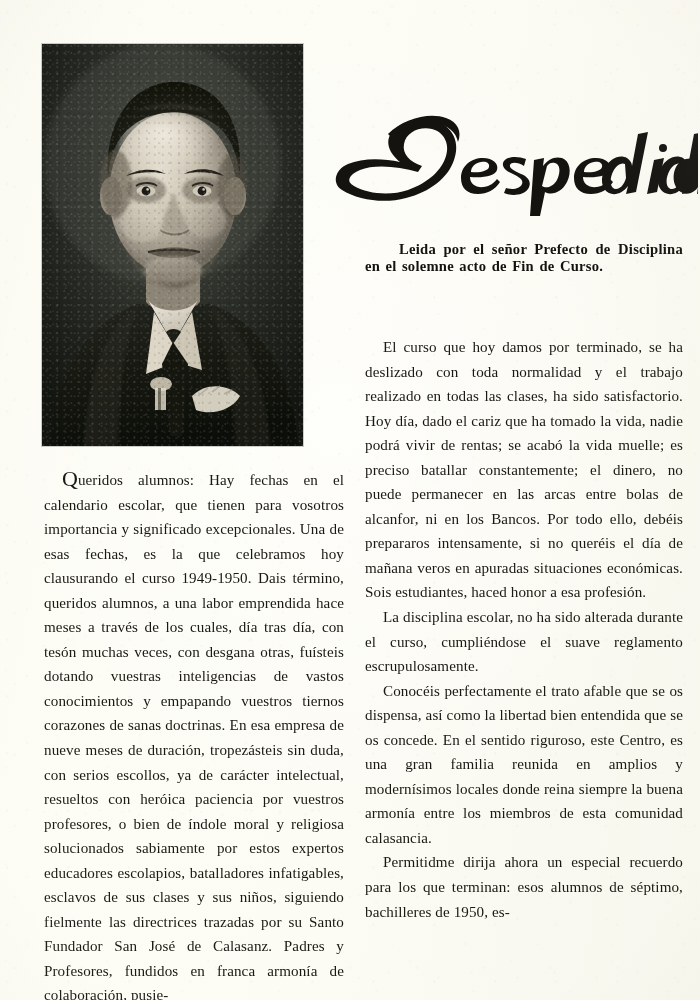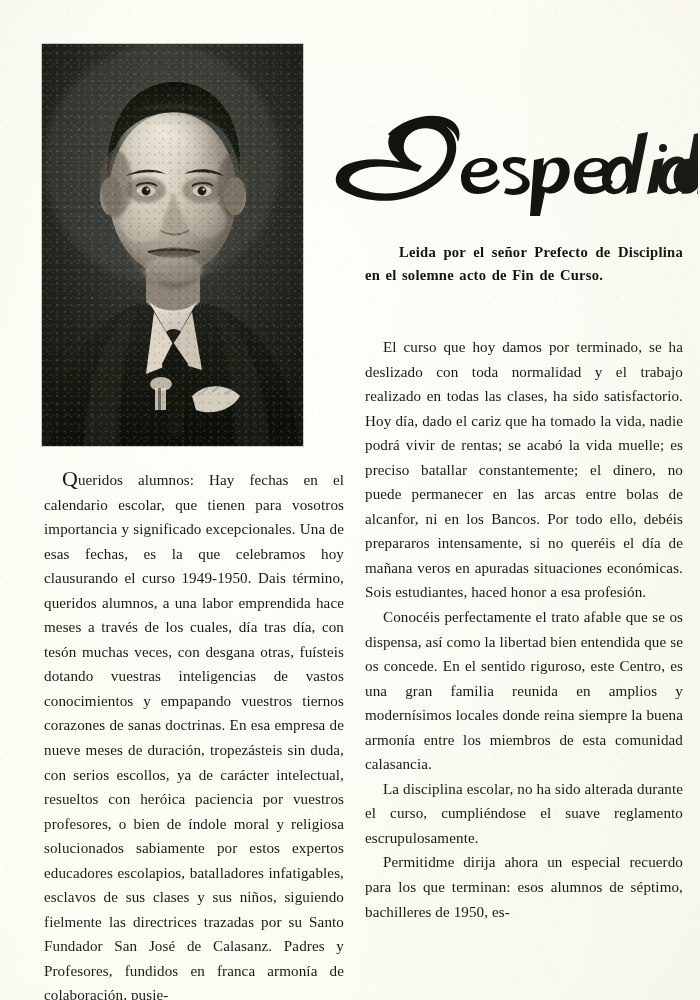--- a/index.html
+++ b/index.html
@@ -86,21 +86,21 @@
 
   
   #subtitle {
     position: absolute;
     left: 365px;
     top: 241px;
     width: 318px;
     font-family: "Liberation Serif", serif;
     font-weight: bold;
     font-size: 14.6px;
-    line-height: 23px;
+    line-height: 17px;
     color: #14130f;
     text-align: justify;
     letter-spacing: 0.25px;
     word-spacing: 1.5px;
     text-indent: 34px;
   }
 
   
   .column {
     position: absolute;
@@ -329,19 +329,19 @@
   <div id="subtitle">Leida por el señor Prefecto de Disciplina en el solemne acto de Fin de Curso.</div>
 
   <div id="column-left" class="column">
     <p>
       <span class="initial-cap">Q</span><span>ueridos alumnos: Hay fechas en el calendario escolar, que tienen para vosotros importancia y significado excepcionales. Una de esas fechas, es la que celebramos hoy clausurando el curso 1949-1950. Dais término, queridos alumnos, a una labor emprendida hace meses a través de los cuales, día tras día, con tesón muchas veces, con desgana otras, fuísteis dotando vuestras inteligencias de vastos conocimientos y empapando vuestros tiernos corazones de sanas doctrinas. En esa empresa de nueve meses de duración, tropezásteis sin duda, con serios escollos, ya de carácter intelectual, resueltos con heróica paciencia por vuestros profesores, o bien de índole moral y religiosa solucionados sabiamente por estos expertos educadores escolapios, batalladores infatigables, esclavos de sus clases y sus niños, siguiendo fielmente las directrices trazadas por su Santo Fundador San José de Calasanz. Padres y Profesores, fundidos en franca armonía de colaboración, pusie-</span>
     </p>
   </div>
 
   <div id="column-right" class="column">
     <p>El curso que hoy damos por terminado, se ha deslizado con toda normalidad y el trabajo realizado en todas las clases, ha sido satisfactorio. Hoy día, dado el cariz que ha tomado la vida, nadie podrá vivir de rentas; se acabó la vida muelle; es preciso batallar constantemente; el dinero, no puede permanecer en las arcas entre bolas de alcanfor, ni en los Bancos. Por todo ello, debéis prepararos intensamente, si no queréis el día de mañana veros en apuradas situaciones económicas. Sois estudiantes, haced honor a esa profesión.</p>
+    <p>La disciplina escolar, no ha sido alterada durante el curso, cumpliéndose el suave reglamento escrupulosamente.</p>
     <p>Conocéis perfectamente el trato afable que se os dispensa, así como la libertad bien entendida que se os concede. En el sentido riguroso, este Centro, es una gran familia reunida en amplios y modernísimos locales donde reina siempre la buena armonía entre los miembros de esta comunidad calasancia.</p>
-    <p>La disciplina escolar, no ha sido alterada durante el curso, cumpliéndose el suave reglamento escrupulosamente.</p>
     <p>Permitidme dirija ahora un especial recuerdo para los que terminan: esos alumnos de séptimo, bachilleres de 1950, es-</p>
   </div>
 
   <div id="ink-fade"></div>
 </div>
 
 </body></html>

